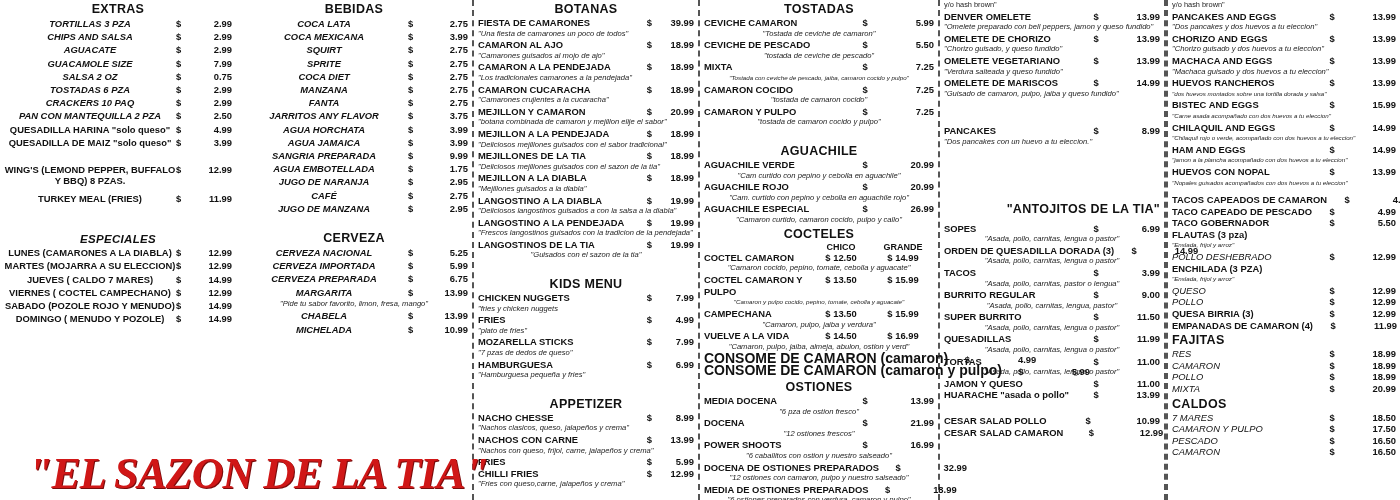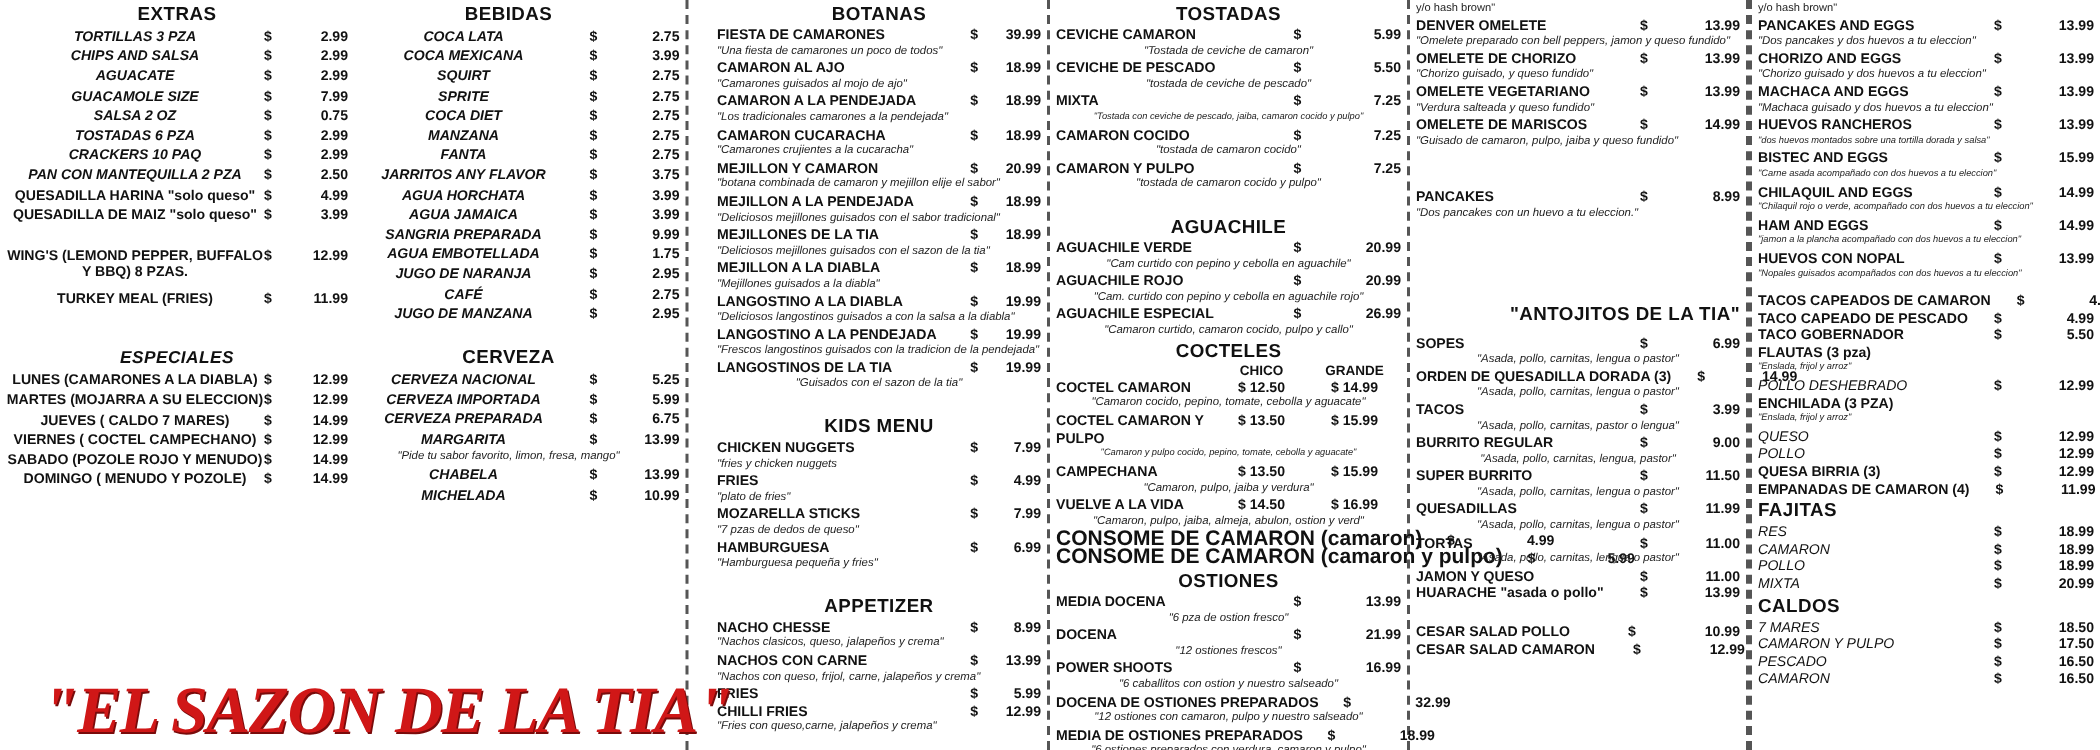--- a/index.html
+++ b/index.html
@@ -7,21 +7,21 @@
     width:1400px;height:500px;background:#ffffff;
     font-family:"Liberation Sans", sans-serif;
     color:#111;overflow:hidden;position:relative;
   }
   .sheet{position:relative;width:1400px;height:500px;}
   .col{position:absolute;top:0;height:500px;box-sizing:border-box;}
   .col.sep{border-right:2px dashed #555;}
   .col.sepl{border-left:2px dashed #555;}
 
   .c1{left:0;width:236px;padding:0 4px;}
-  .c2{left:221px;width:238px;padding:0 4px;}
+  .c2{left:236px;width:238px;padding:0 4px;}
   .c3{left:474px;width:226px;padding:0 4px;}
   .c4{left:700px;width:240px;padding:0 4px;}
   .c5{left:940px;width:226px;padding:0 4px;}
   .c6{left:1166px;width:234px;padding:0 4px;}
 
   .sect-title{
     text-align:center;font-weight:bold;font-size:11.5px;
     letter-spacing:.3px;margin:2px 0 1px 0;
   }
   .sect-title.big{font-size:12.5px;}

